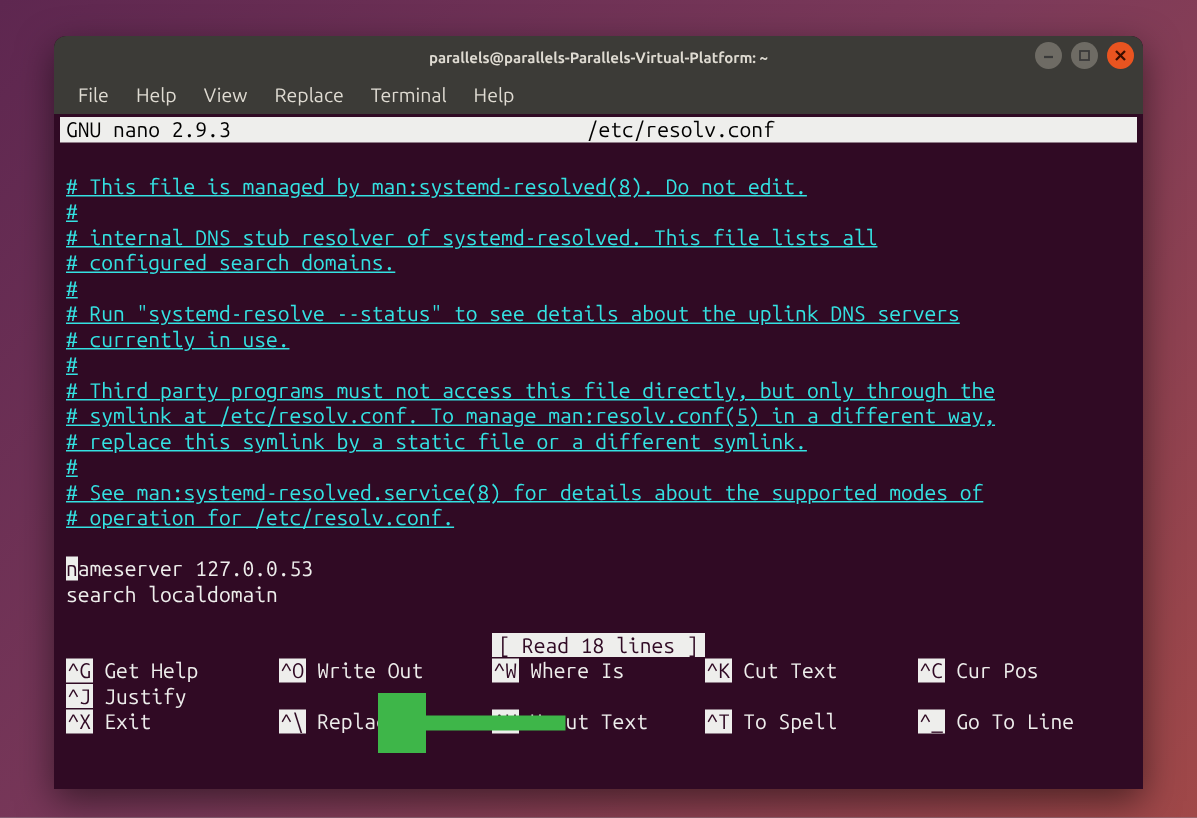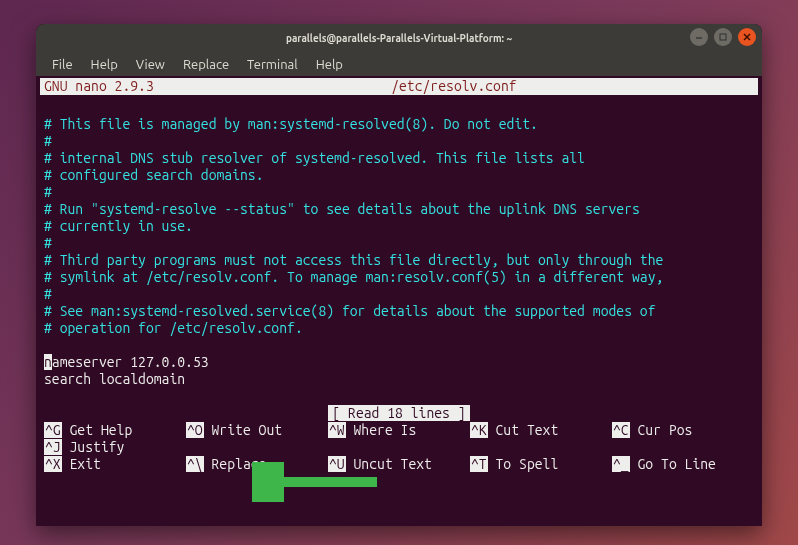--- a/index.html
+++ b/index.html
@@ -75,31 +75,31 @@
     font-family: "Ubuntu Mono", "DejaVu Sans Mono", monospace;
     font-size: 14px;
     line-height: 17px;
     color: #eeeeec;
     padding: 2px 4px;
     position: relative;
     overflow: hidden;
   }
   .nano-header {
     background: #eeeeec;
-    color: #7f1d1d;
+    color: #000000;
     display: flex;
     padding: 0 4px;
     font-weight: normal;
   }
   .nano-header .left { flex: 0 0 auto; }
   .nano-header .center { flex: 1; text-align: center; }
   .content-area {
     padding: 4px 4px 0 4px;
   }
-  .comment { color: #34e2e2; }
+  .comment { color: #34e2e2; text-decoration: underline; }
   .plain { color: #eeeeec; }
   .cursor-cell {
     background: #eeeeec;
     color: #300a24;
   }
   .status-line {
     text-align: center;
     text-decoration: underline;
   }
   .status-box {
@@ -174,20 +174,21 @@
       <div class="comment"># This file is managed by man:systemd-resolved(8). Do not edit.</div>
       <div class="comment">#</div>
       <div class="comment"># internal DNS stub resolver of systemd-resolved. This file lists all</div>
       <div class="comment"># configured search domains.</div>
       <div class="comment">#</div>
       <div class="comment"># Run "systemd-resolve --status" to see details about the uplink DNS servers</div>
       <div class="comment"># currently in use.</div>
       <div class="comment">#</div>
       <div class="comment"># Third party programs must not access this file directly, but only through the</div>
       <div class="comment"># symlink at /etc/resolv.conf. To manage man:resolv.conf(5) in a different way,</div>
+      <div class="comment"># replace this symlink by a static file or a different symlink.</div>
       <div class="comment">#</div>
       <div class="comment"># See man:systemd-resolved.service(8) for details about the supported modes of</div>
       <div class="comment"># operation for /etc/resolv.conf.</div>
       <div>&nbsp;</div>
       <div class="plain"><span class="cursor-cell">n</span><span>ameserver 127.0.0.53</span></div>
       <div class="plain">search localdomain</div>
       <div>&nbsp;</div>
     </div>
 
     <div class="status-line">

